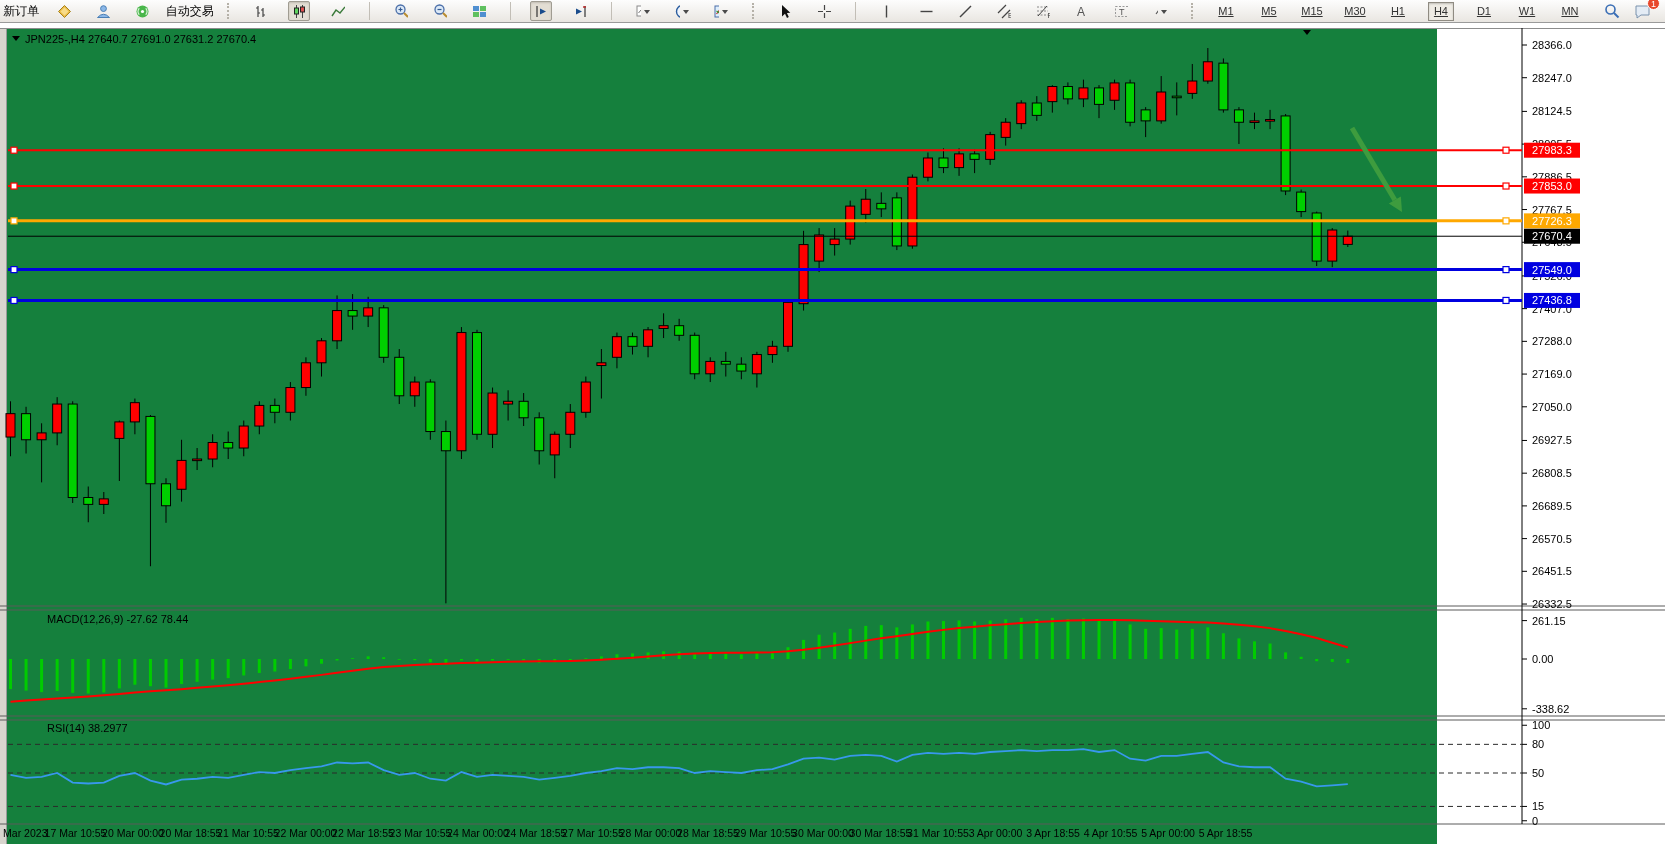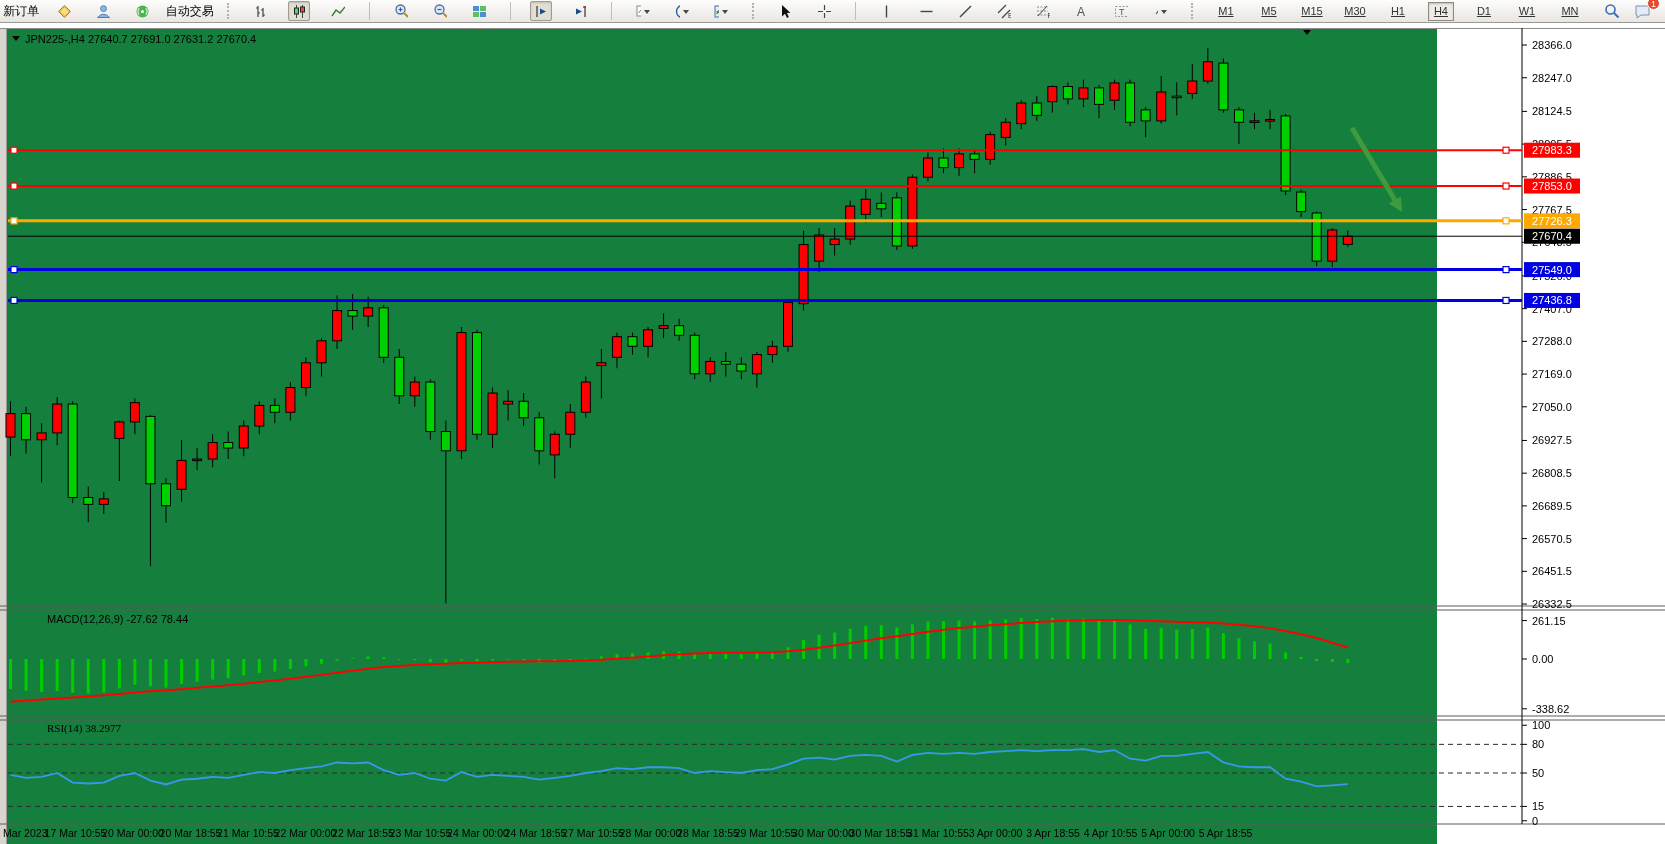--- a/index.html
+++ b/index.html
@@ -258,21 +258,21 @@
     </div>
   </div>
 
   <div class="chart-window">
     <div class="symbol-header">
       <span class="sym-caret"></span>
       <span>JPN225-,H4  27640.7 27691.0 27631.2 27670.4</span>
     </div>
     <div class="chart-menu-caret"></div>
     <div class="panel-label" style="top:585px;">MACD(12,26,9) -27.62 78.44</div>
-    <div class="panel-label" style="top:694px;font-family:Liberation Serif, serif;">RSI(14) 38.2977</div>
+    <div class="panel-label" style="top:694px;">RSI(14) 38.2977</div>
 
     <svg id="chart-svg" width="1665" height="820">
         <line x1="0" y1="0.5" x2="1665" y2="0.5" stroke="#8c8c8c"></line>
         <line x1="0" y1="578" x2="1665" y2="578" stroke="#5a5a5a"></line>
         <line x1="0" y1="582" x2="1665" y2="582" stroke="#5a5a5a"></line>
         <line x1="0" y1="688" x2="1665" y2="688" stroke="#5a5a5a"></line>
         <line x1="0" y1="692" x2="1665" y2="692" stroke="#5a5a5a"></line>
         <line x1="0" y1="796" x2="1665" y2="796" stroke="#5a5a5a"></line>
         <line x1="1522" y1="0" x2="1522" y2="796" stroke="#000" stroke-width="1"></line>
         <line x1="10.5" y1="373.2886597938144" x2="10.5" y2="428.2714776632302" stroke="#000" stroke-width="1"></line>

